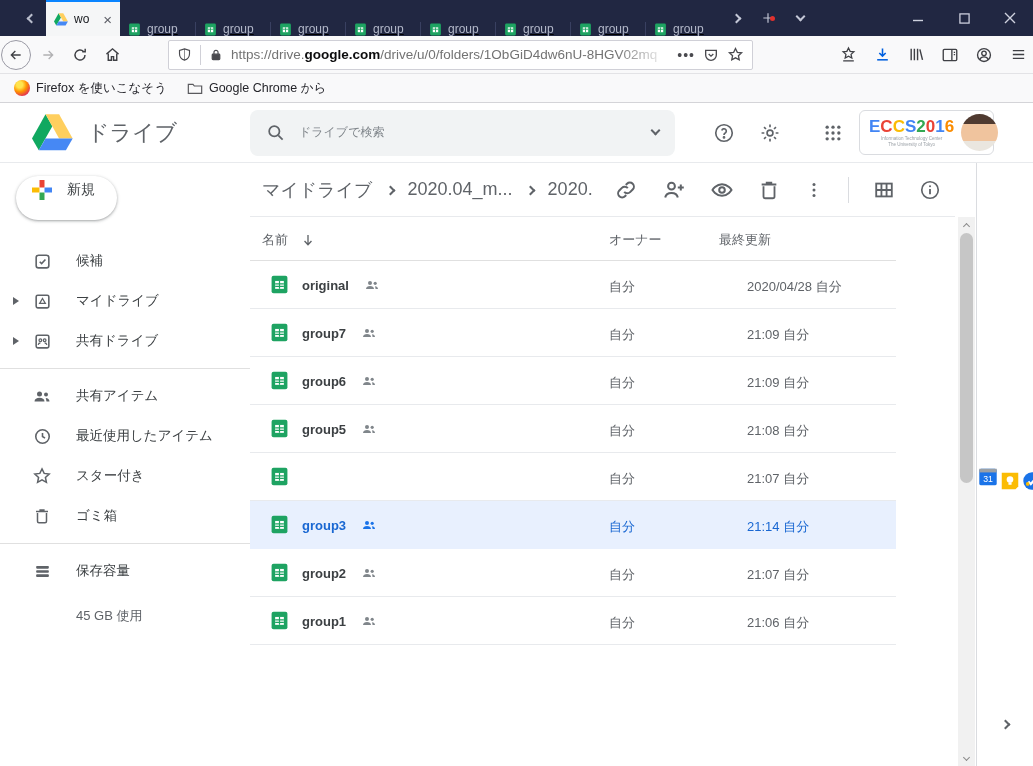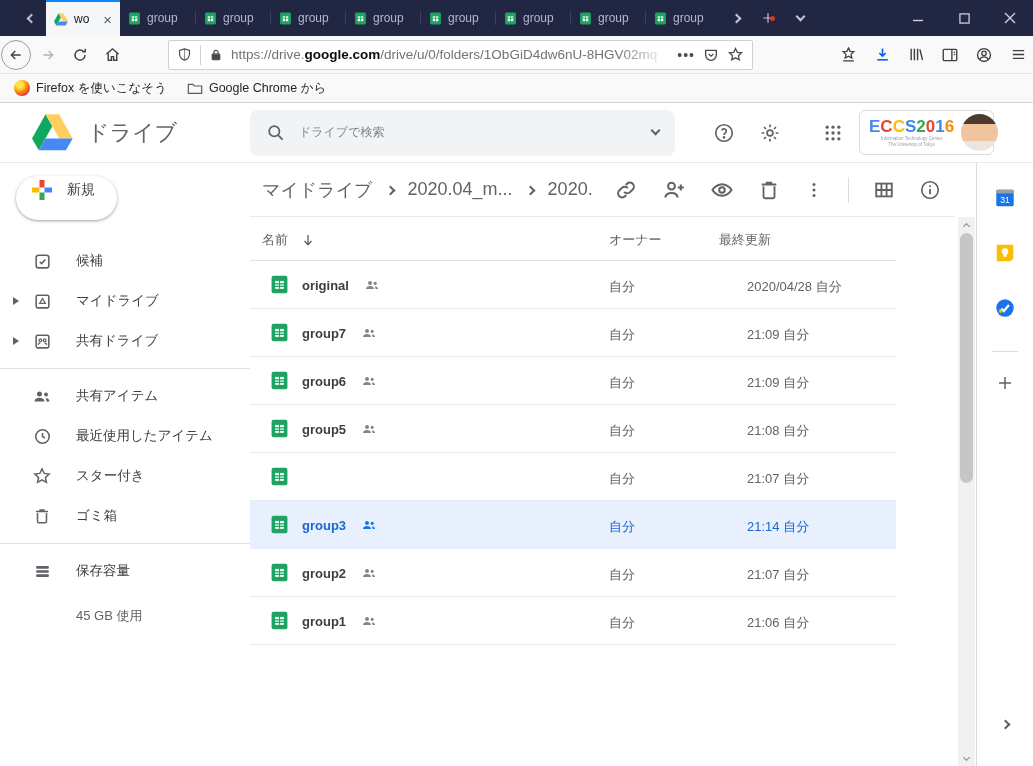--- a/index.html
+++ b/index.html
@@ -97,21 +97,21 @@
   .row.selected { background:#e8f0fe; border-bottom-color:#e8f0fe; }
   .row.selected .row-name, .row.selected .row-owner, .row.selected .row-modified { color:#1967d2; }
   .row.selected .people-icon { color:#1a73e8; }
 
   
   .scrollbar { position:absolute; right:58px; top:217px; bottom:0; width:17px; background:#f1f1f1; display:flex; flex-direction:column; align-items:center; }
   .sb-arrow { color:#8a8a8a; height:14px; display:flex; align-items:center; justify-content:center; }
   .sb-arrow .chev { width:5px; height:5px; border-width:1.5px; }
   .sb-thumb { width:13px; height:250px; background:#c6c6c6; border-radius:7px; margin-top:2px; }
   .sb-bottom { margin-top:auto; }
-  .side-panel { position:absolute; right:0; top:163px; bottom:0; width:57px; border-left:1px solid #dadce0; background:#fff; display:flex; flex-direction:column; align-items:center; }
+  .side-panel { position:absolute; right:0; top:163px; bottom:0; width:57px; border-left:1px solid #dadce0; background:#fff; display:flex; flex-direction:row; align-items:center; }
   .sp-icon { margin-top:24px; }
   .sp-divider { width:26px; border-top:1px solid #dadce0; margin-top:32px; }
   .sp-plus { margin-top:22px; color:#5f6368; }
   .sp-expand { position:absolute; bottom:38px; left:0; right:0; display:flex; justify-content:center; color:#5f6368; }
 </style>
 </head>
 <body>
 
 <div class="tabbar">
   <div class="tab-scroll-btn">
@@ -119,21 +119,21 @@
     </div>
   <div class="tab active">
     <svg width="14" height="13" viewBox="0 0 88 78">
         <path fill="#10a860" d="M29.1 0 0 51.65l14.55 25.65L43.65 25.65Z"></path>
         <path fill="#ffcf5e" d="M29.1 0h29.1l29.1 51.65H58.2Z"></path>
         <path fill="#4688f4" d="M29.1 51.65h58.2L72.75 77.3h-58.2Z"></path>
       </svg>
     <span class="tab-title">wo</span>
     <span class="tab-close">×</span>
   </div>
-  <span id="group-tabs" style="display:flex;align-items:center;">
+  <span id="group-tabs" style="display:flex;align-items:flex-end;text-decoration:underline;">
       <div class="tab">
     <svg width="13" height="13" viewBox="0 0 24 24">
           <rect x="2" y="1" width="20" height="22" rx="2.5" fill="#1ea362"></rect>
           <path d="M7 8h10v9H7Z" fill="#fff"></path>
           <path d="M7 11.5h10M12 8v9" stroke="#1ea362" stroke-width="1.6"></path>
         </svg>
     <span class="tab-title">group</span>
   </div>
       <div class="tab">
     <svg width="13" height="13" viewBox="0 0 24 24">

